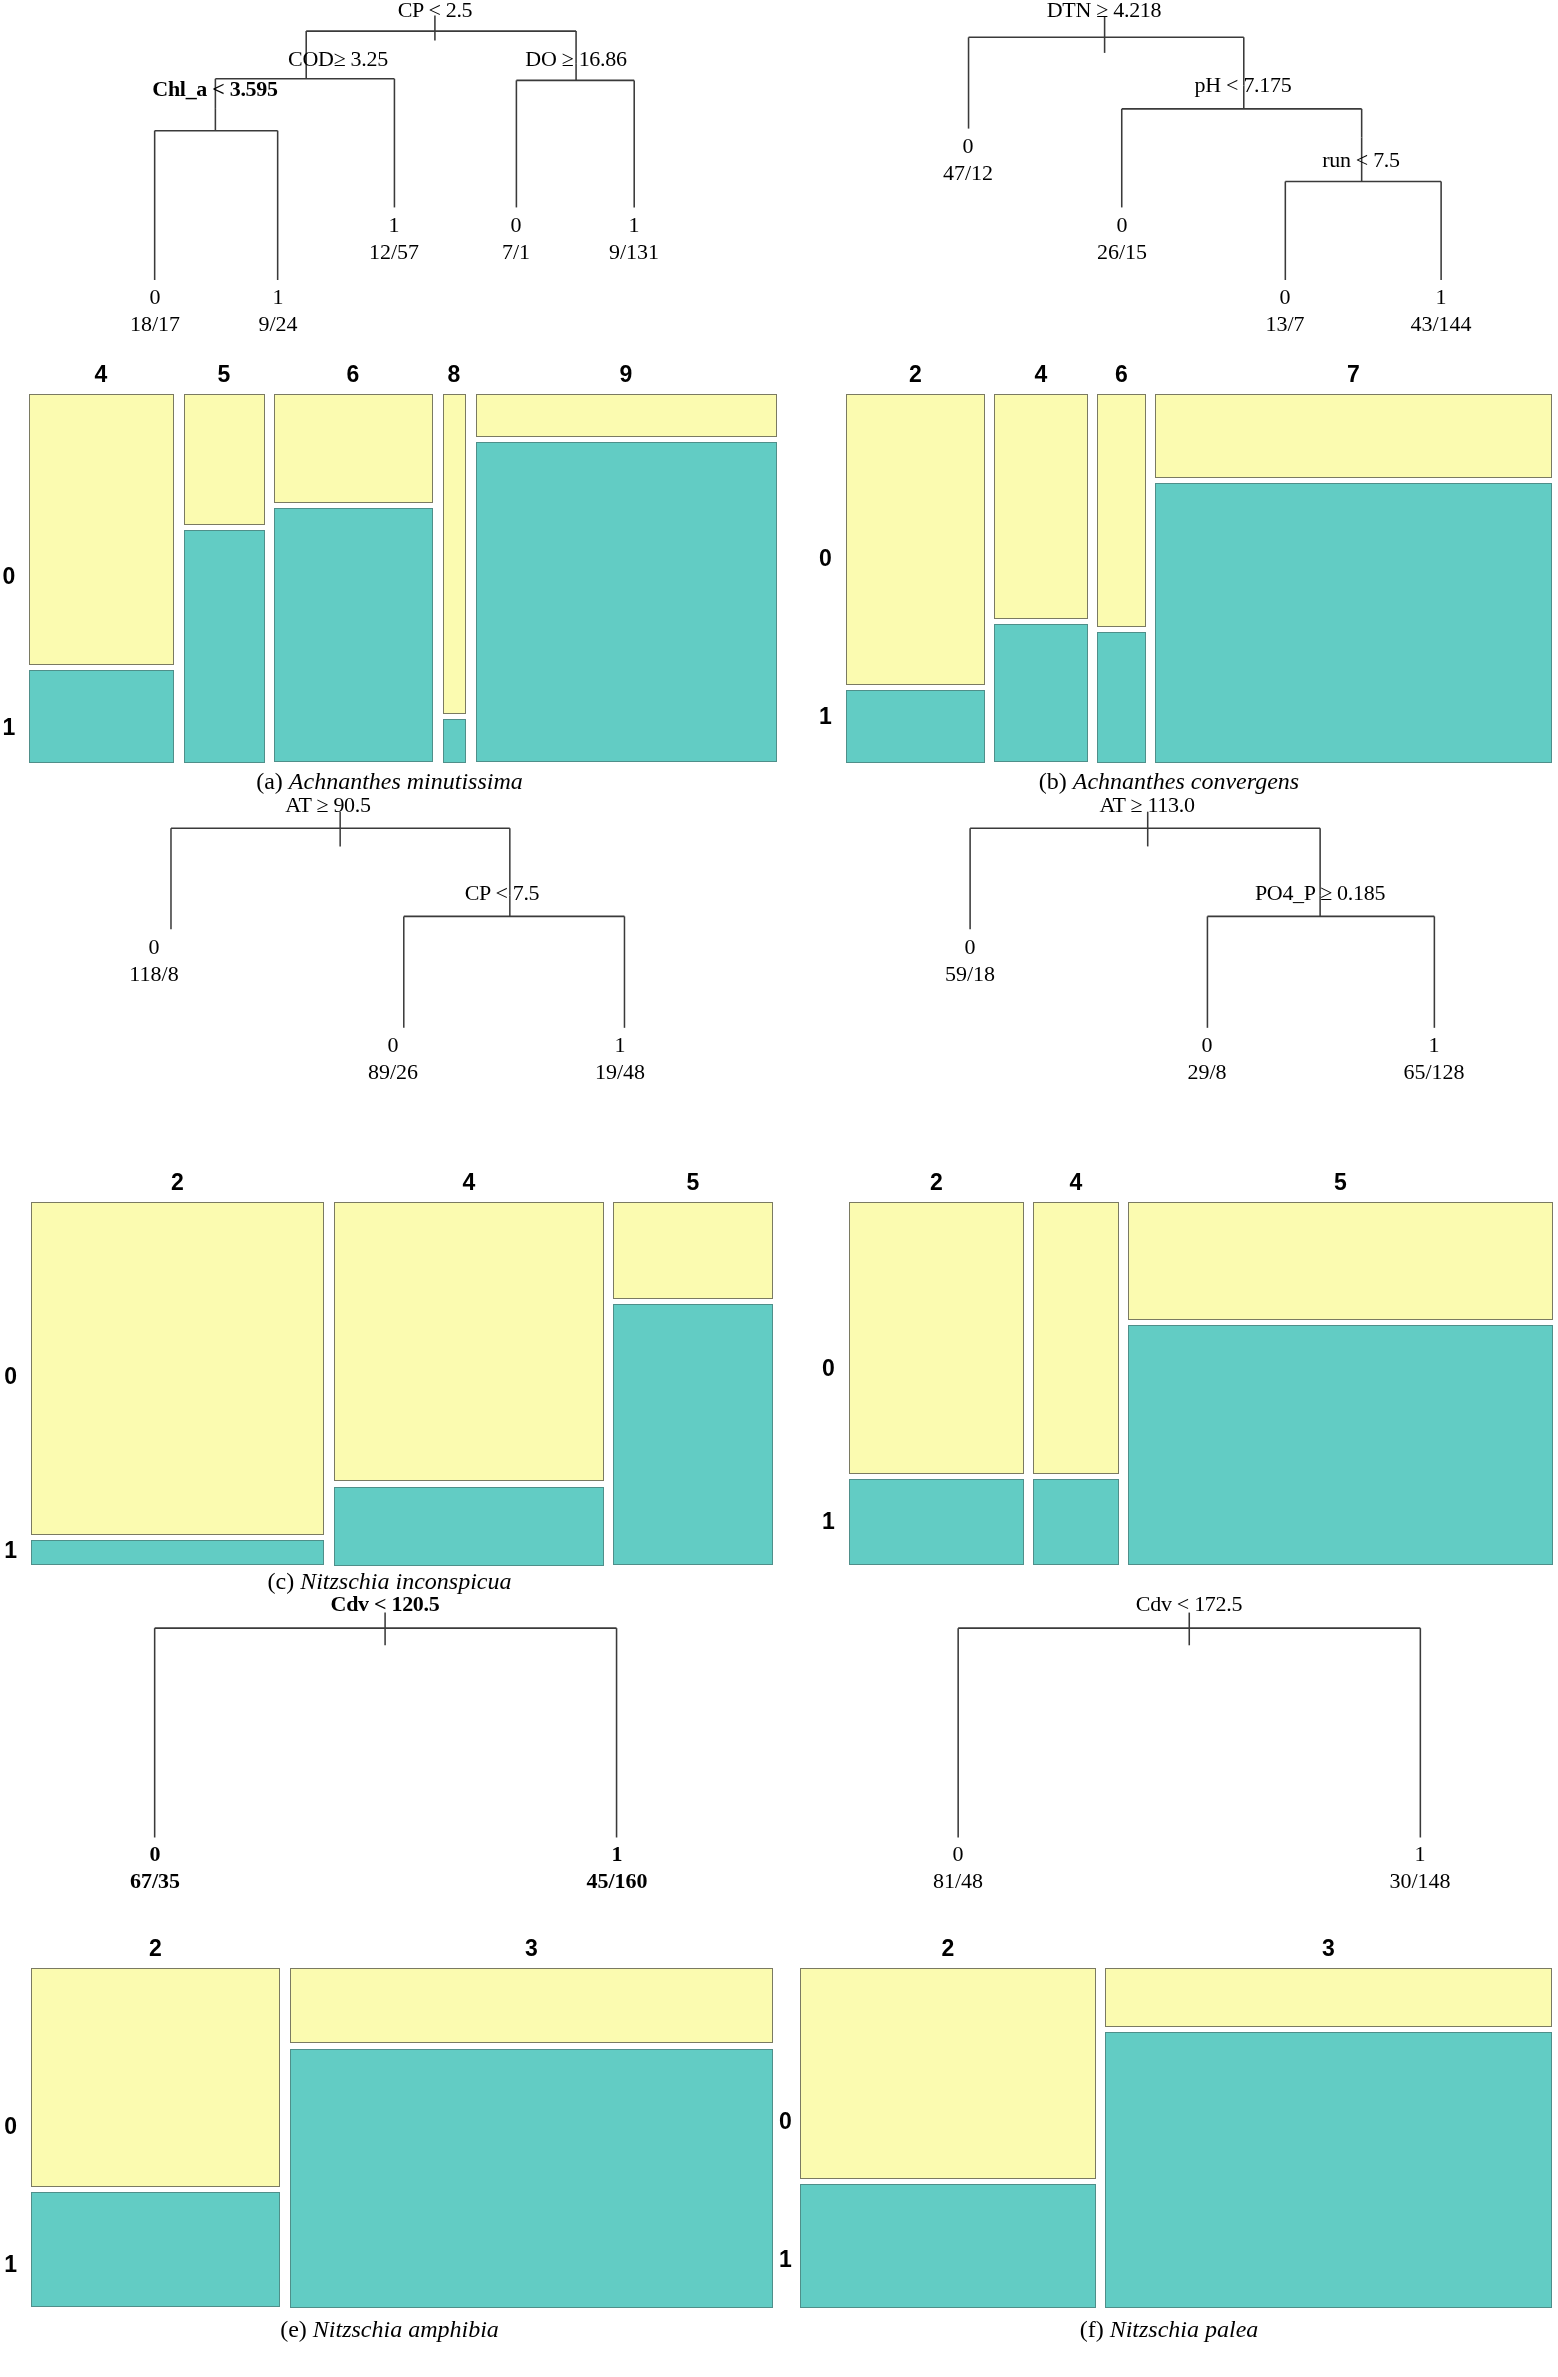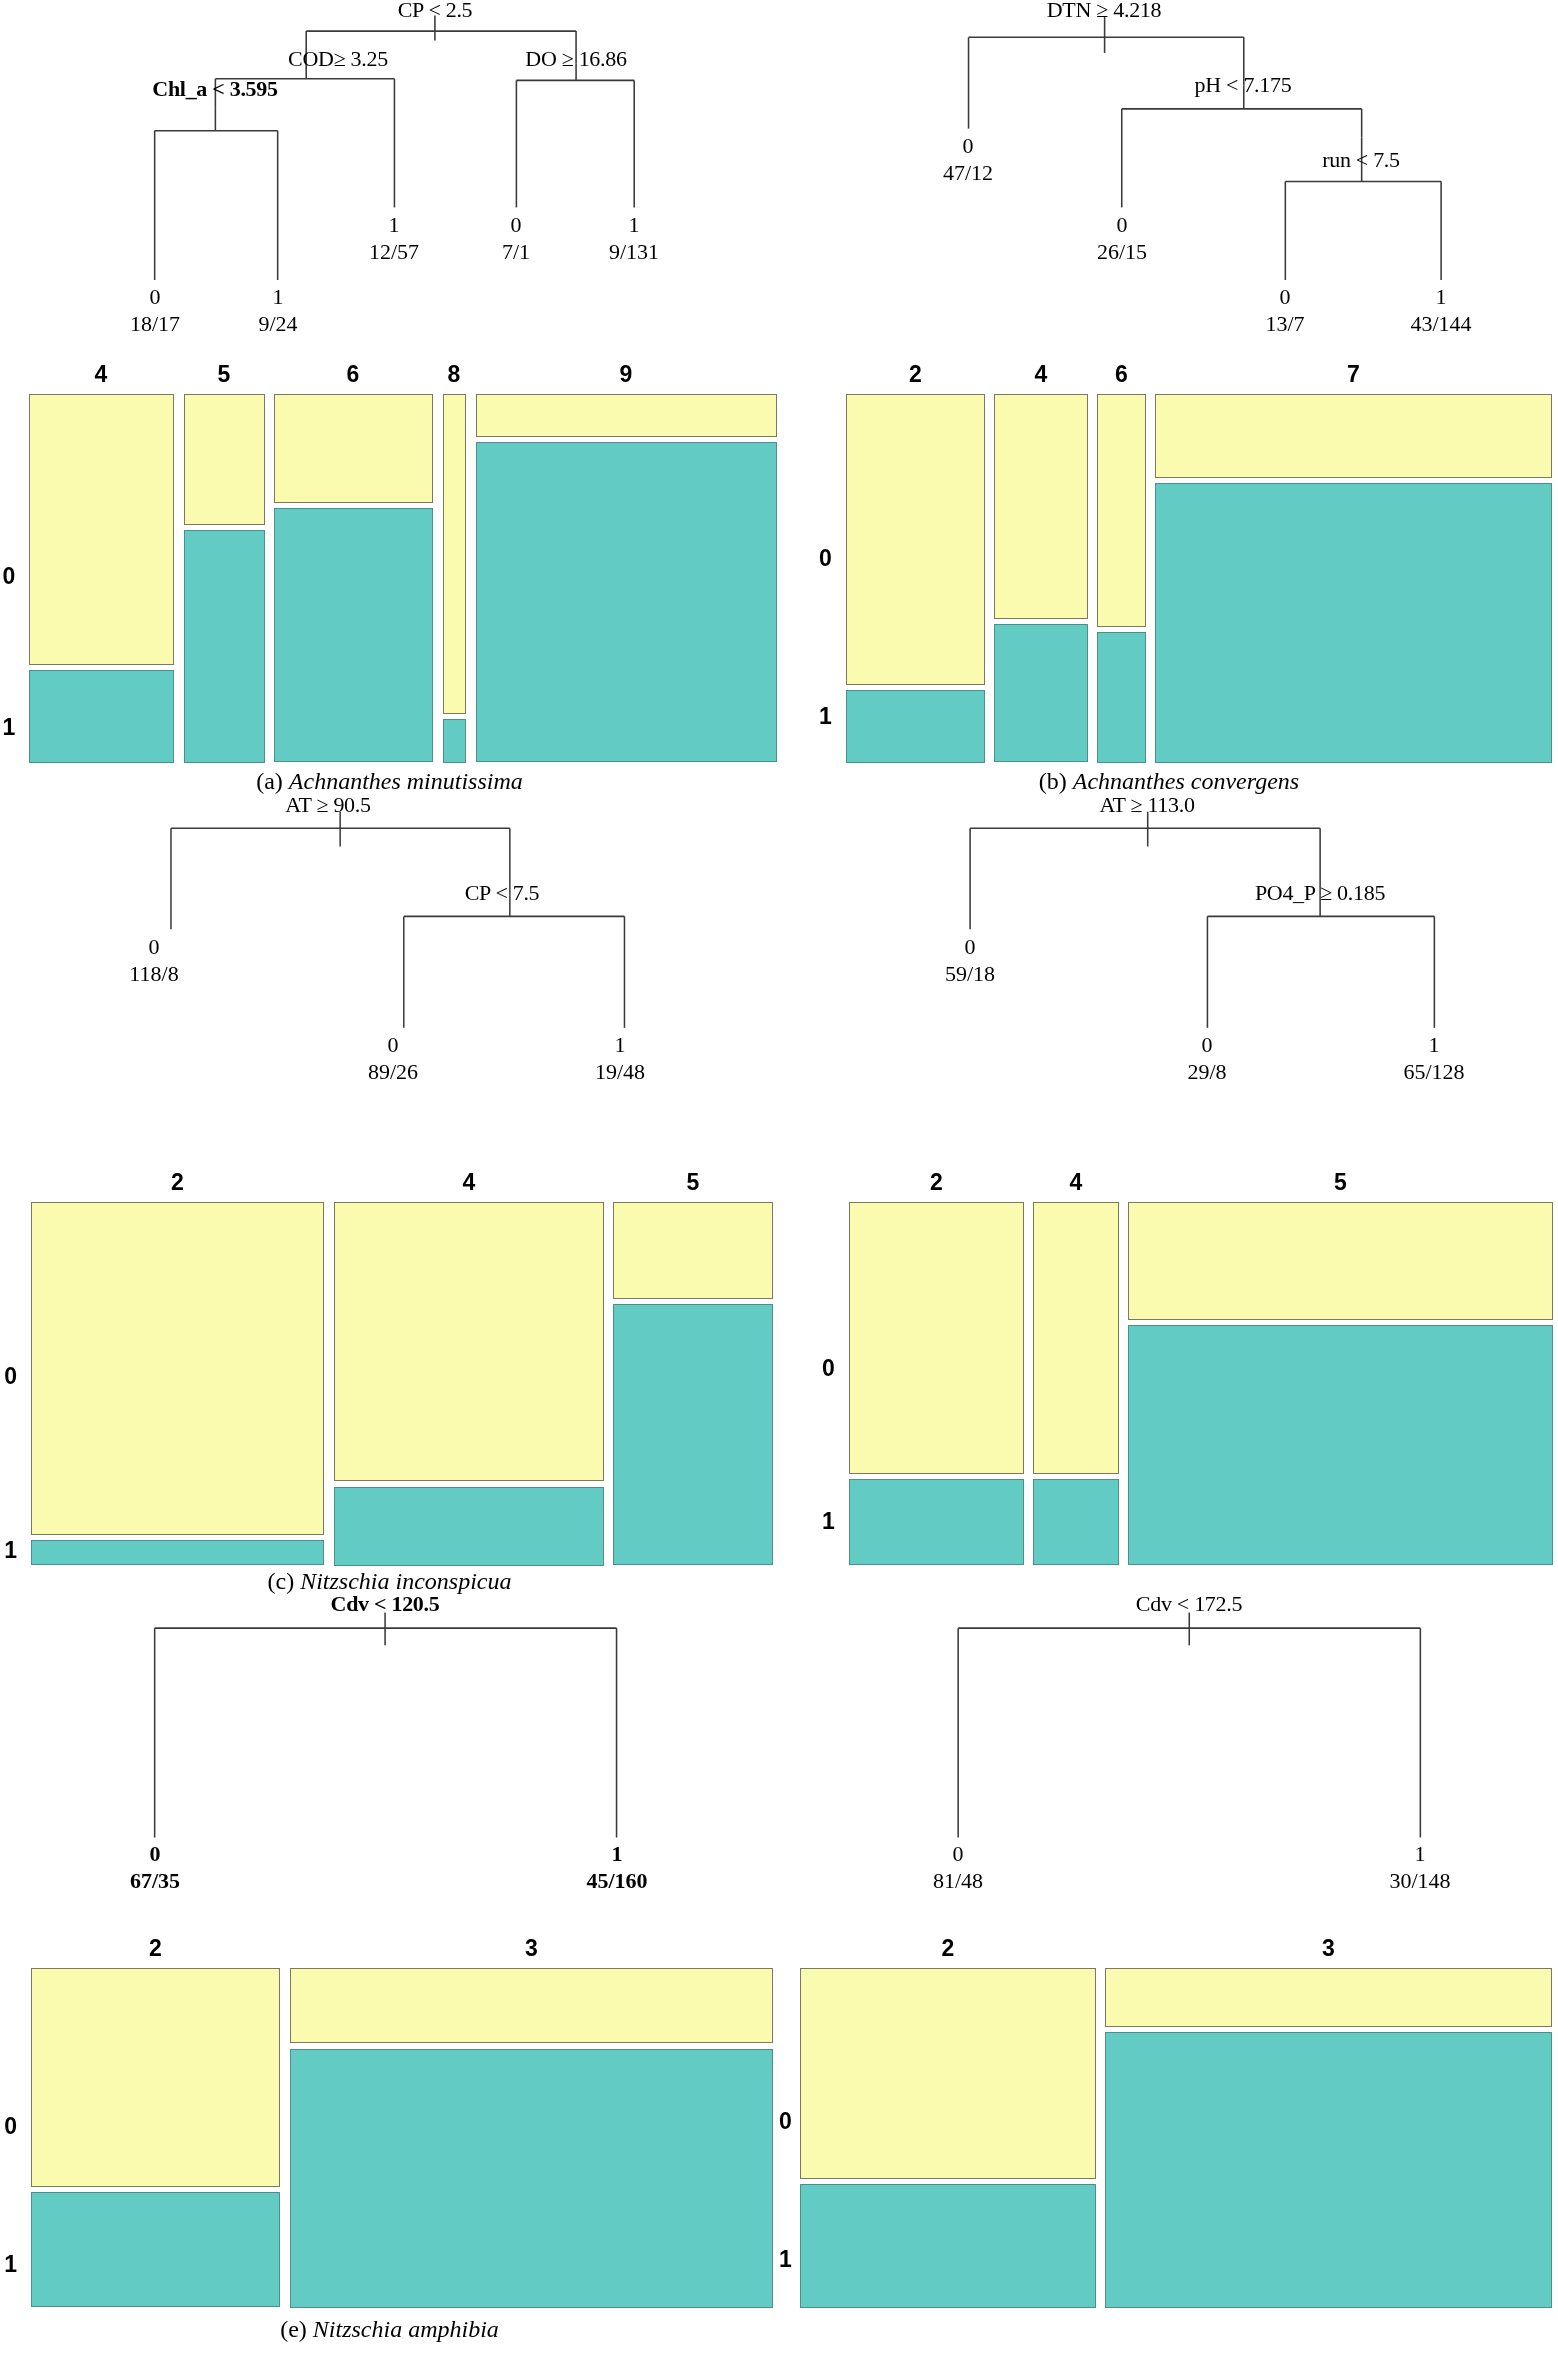--- a/index.html
+++ b/index.html
@@ -408,16 +408,20 @@
           <div class="tile teal" style="top: 216px; height: 124px;"></div>
         </div>
         <div class="mcol" style="left: 305px; width: 447px;">
           <div class="mcoltitle">3</div>
           <div class="tile" style="top: 0px; height: 59px;"></div>
           <div class="tile teal" style="top: 64px; height: 276px;"></div>
         </div>
       </div>
     <div class="rowlab" style="left:0px;top:537px;">0</div>
     <div class="rowlab" style="left:0px;top:675px;">1</div>
+    <div class="caption" style="top:732px;">
+      <span>(f)</span>
+      <i>Nitzschia palea</i>
+    </div>
   </div>
 
 </div>
 
 
 </body></html>

